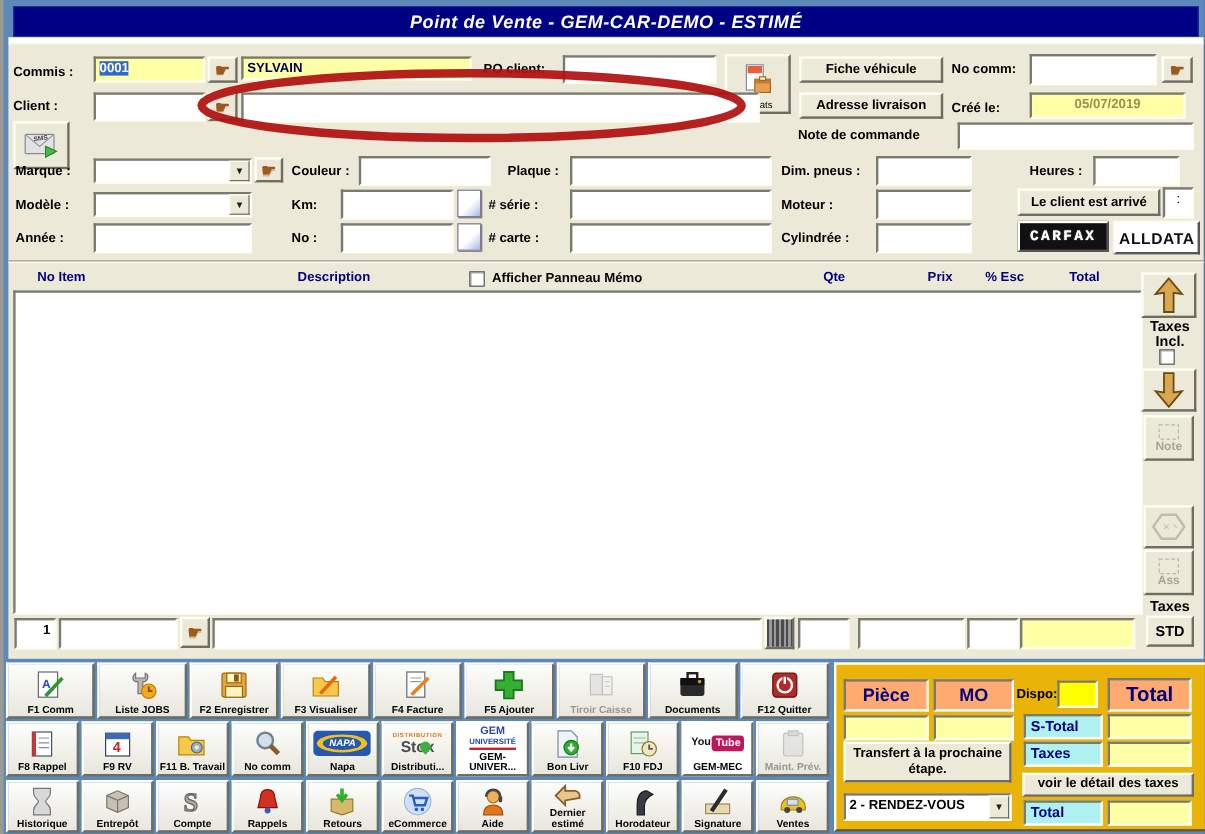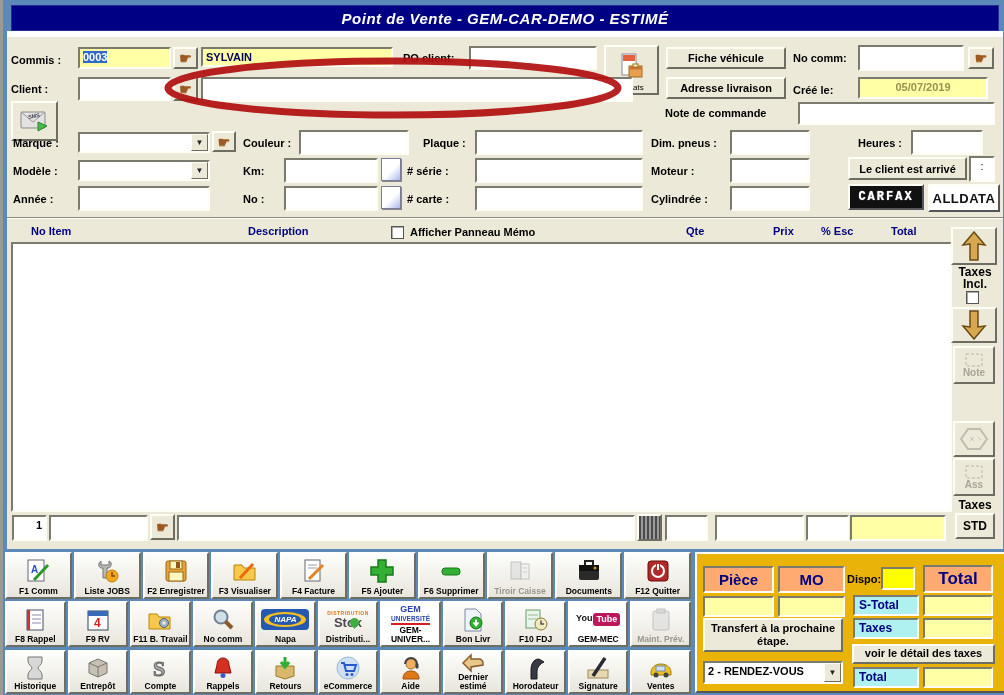--- a/index.html
+++ b/index.html
@@ -75,21 +75,21 @@
 <body>
 
 <div id="app">
 
   <div id="titlebar">Point de Vente - GEM-CAR-DEMO - ESTIMÉ</div>
   <div id="whitestrip"></div>
 
   <div id="main"></div>
 
   <span class="lbl" style="left:8px;top:54px">Commis :</span>
-  <div class="fld yl" style="left:75px;top:47px;width:93px;height:22px"><span style="background:#316ac5;color:#fff;font-weight:bold">0003</span></div>
+  <div class="fld yl" style="left:75px;top:47px;width:93px;height:22px"><span style="background:#316ac5;color:#fff;font-weight:bold">0001</span></div>
   <div class="btn" style="left:170px;top:47px;width:25px;height:22px">
       <span class="hand">☛</span>
     </div>
   <div class="fld yl" style="left:198px;top:47px;width:192px;height:20px;font-weight:bold;color:#00005a">SYLVAIN</div>
   <span class="lbl" style="left:400px;top:52px">PO client:</span>
   <div class="fld" style="left:466px;top:46px;width:128px;height:24px"></div>
 
   <div class="btn" style="left:601px;top:45px;width:55px;height:50px;flex-direction:column;justify-content:flex-end;padding-bottom:1px">
     <span>
         <svg width="28" height="30" viewBox="0 0 28 30">
@@ -293,28 +293,20 @@
         <span class="tlabel">F4 Facture</span>
       </div>
     <div class="tbtn">
         <span class="ticon">
           <svg width="28" height="28" viewBox="0 0 28 28">
             <path d="M10 3 h8 v7 h7 v8 h-7 v7 h-8 v-7 h-7 v-8 h7 z" fill="#33b033" stroke="#1a7a1a" stroke-width="1.5"></path>
           </svg>
         </span>
         <span class="tlabel">F5 Ajouter</span>
       </div>
-    <div class="tbtn">
-        <span class="ticon">
-          <svg width="28" height="28" viewBox="0 0 28 28">
-            <rect x="5" y="11" width="18" height="7" rx="3" fill="#33b033" stroke="#1a7a1a"></rect>
-          </svg>
-        </span>
-        <span class="tlabel">F6 Supprimer</span>
-      </div>
     <div class="tbtn dis">
         <span class="ticon">
           <svg width="26" height="26" viewBox="0 0 26 26">
             <rect x="4" y="4" width="10" height="17" fill="#d8d8d8" stroke="#999"></rect>
             <rect x="14" y="6" width="8" height="15" fill="#eee" stroke="#999"></rect>
             <line x1="16" y1="10" x2="20" y2="10" stroke="#aaa"></line>
             <line x1="16" y1="14" x2="20" y2="14" stroke="#aaa"></line>
           </svg>
         </span>
         <span class="tlabel">Tiroir Caisse</span>

